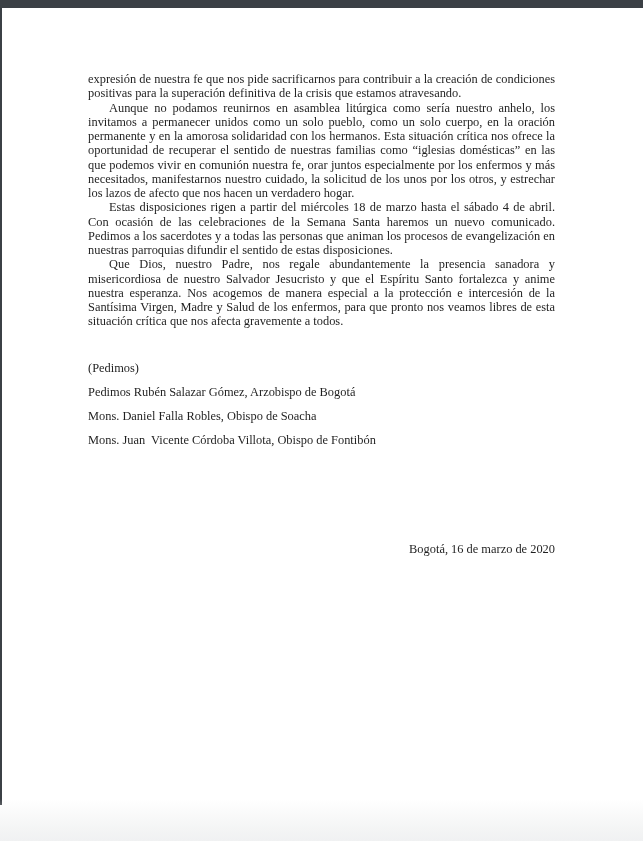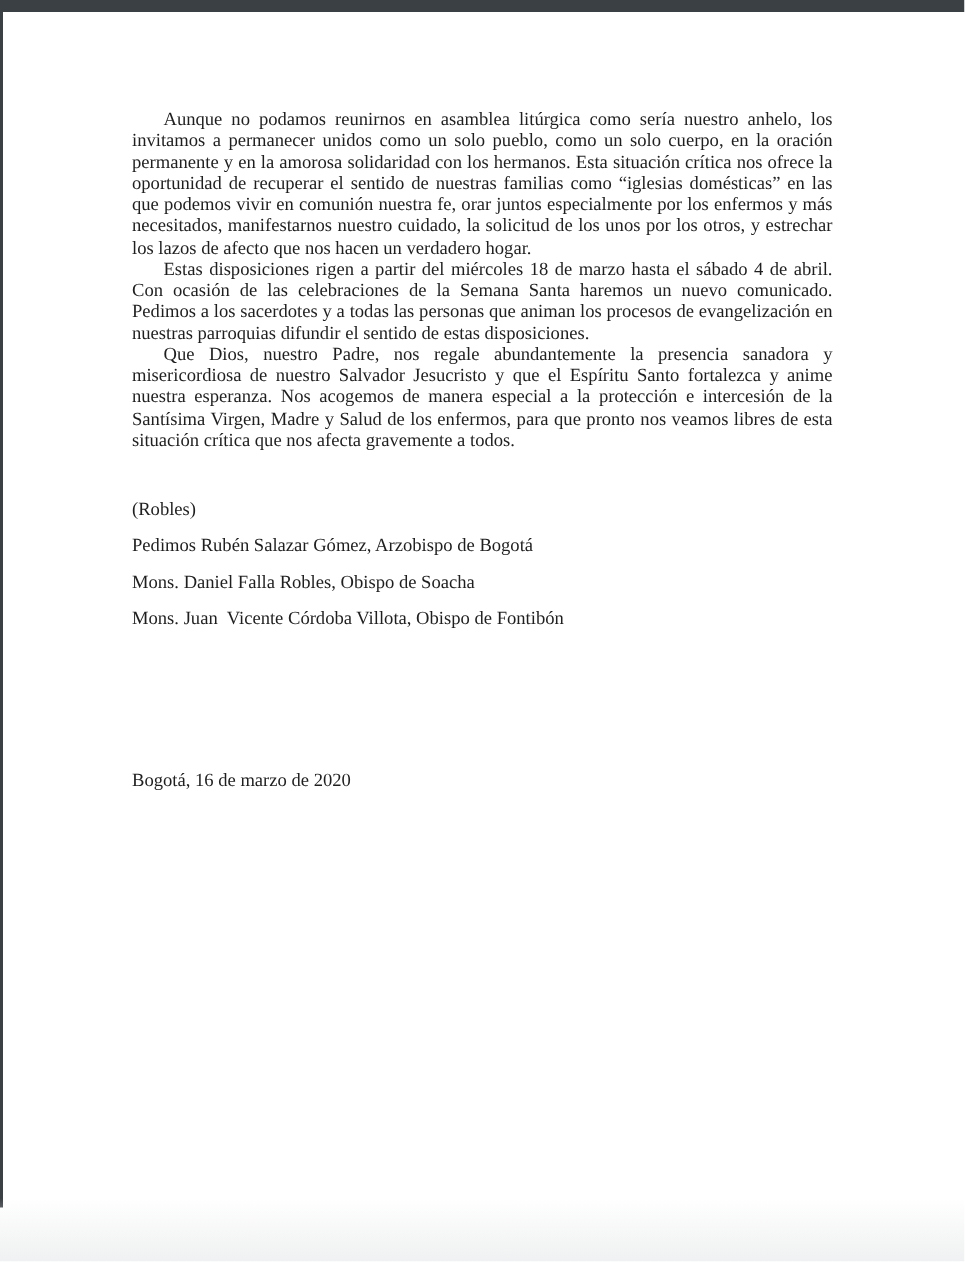--- a/index.html
+++ b/index.html
@@ -55,21 +55,21 @@
   .sig-block {
     margin-top: 32px;
   }
   .sig {
     margin: 0 0 10px 0;
     white-space: pre-wrap;
     text-align: left;
   }
   .dateline {
     margin: 94px 0 0 0;
-    text-align: left;
+    text-align: right;
   }
   .fade {
     position: absolute;
     left: 0;
     bottom: 0;
     width: 643px;
     height: 42px;
     background: linear-gradient(180deg,
       rgba(255,255,255,0) 0%,
       rgba(242,243,243,0.85) 70%,
@@ -80,29 +80,30 @@
 </head>
 <body>
 
 <div class="page">
 
   <div class="topbar"></div>
   <div class="leftborder"></div>
 
   <div class="content">
 
+    <p class="para">expresión de nuestra fe que nos pide sacrificarnos para contribuir a la creación de condiciones positivas para la superación definitiva de la crisis que estamos atravesando.</p>
 
     <p class="para indent">Aunque no podamos reunirnos en asamblea litúrgica como sería nuestro anhelo, los invitamos a permanecer unidos como un solo pueblo, como un solo cuerpo, en la oración permanente y en la amorosa solidaridad con los hermanos. Esta situación crítica nos ofrece la oportunidad de recuperar el sentido de nuestras familias como “iglesias domésticas” en las que podemos vivir en comunión nuestra fe, orar juntos especialmente por los enfermos y más necesitados, manifestarnos nuestro cuidado, la solicitud de los unos por los otros, y estrechar los lazos de afecto que nos hacen un verdadero hogar.</p>
 
     <p class="para indent">Estas disposiciones rigen a partir del miércoles 18 de marzo hasta el sábado 4 de abril. Con ocasión de las celebraciones de la Semana Santa haremos un nuevo comunicado. Pedimos a los sacerdotes y a todas las personas que animan los procesos de evangelización en nuestras parroquias difundir el sentido de estas disposiciones.</p>
 
     <p class="para indent">Que Dios, nuestro Padre, nos regale abundantemente la presencia sanadora y misericordiosa de nuestro Salvador Jesucristo y que el Espíritu Santo fortalezca y anime nuestra esperanza. Nos acogemos de manera especial a la protección e intercesión de la Santísima Virgen, Madre y Salud de los enfermos, para que pronto nos veamos libres de esta situación crítica que nos afecta gravemente a todos.</p>
 
     <div class="sig-block">
-      <p class="sig">(Robles)</p>
+      <p class="sig">(Pedimos)</p>
       <p class="sig">Pedimos Rubén Salazar Gómez, Arzobispo de Bogotá</p>
       <p class="sig">Mons. Daniel Falla Robles, Obispo de Soacha</p>
       <p class="sig">Mons. Juan  Vicente Córdoba Villota, Obispo de Fontibón</p>
     </div>
 
     <p class="dateline">Bogotá, 16 de marzo de 2020</p>
 
   </div>
 
   <div class="fade"></div>

